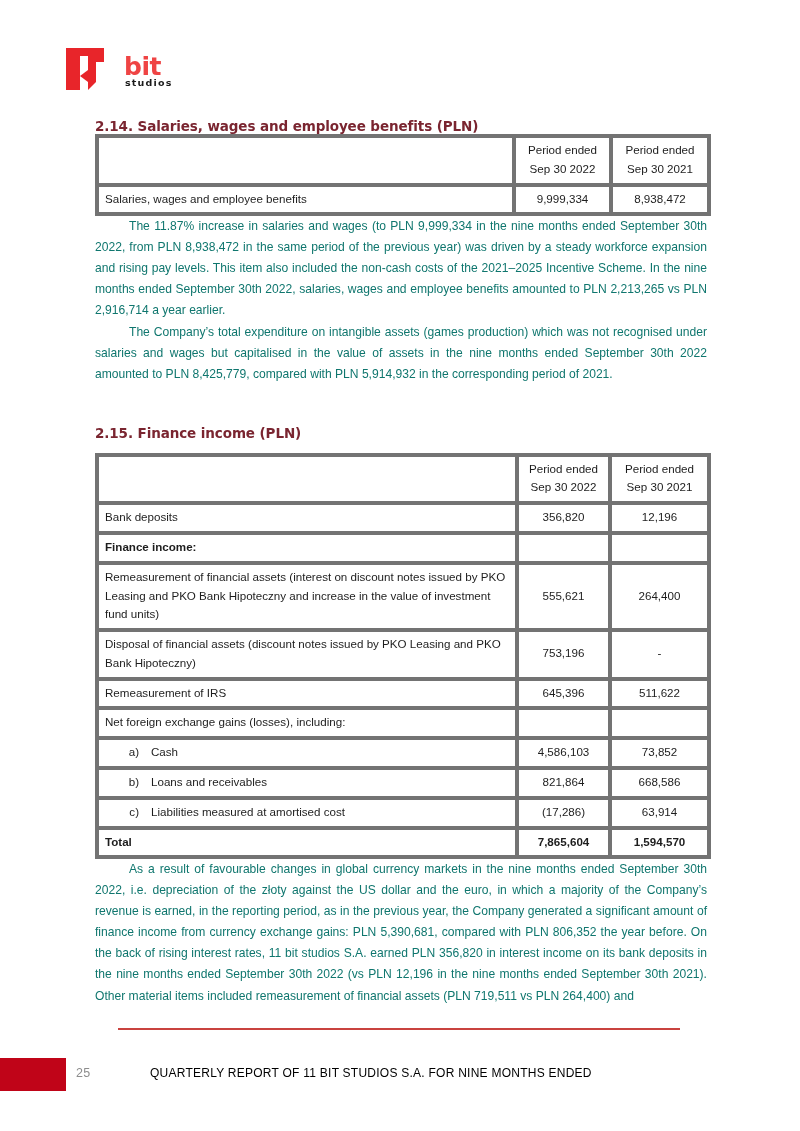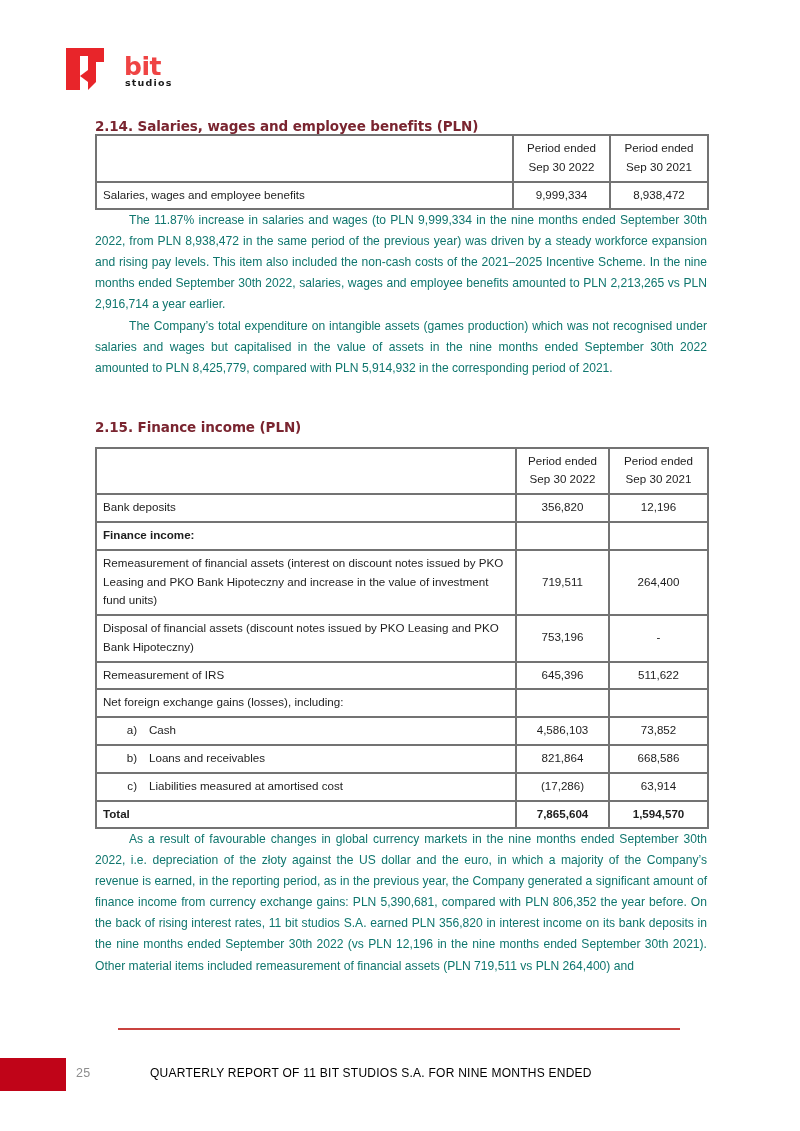--- a/index.html
+++ b/index.html
@@ -75,21 +75,21 @@
   .heading-2-wrap { margin-top: 40px; margin-bottom: 12px; }
 
   
   table.fin {
     border-collapse: collapse;
     width: 612px;
     table-layout: fixed;
     font-size: 11.6px;
   }
   table.fin td {
-    border: 2px solid #737373;
+    border: 4px solid #737373;
     padding: 3px 6px 4px 6px;
     vertical-align: middle;
     line-height: 1.62;
     color: #1d1d1d;
   }
   td.num {
     text-align: center;
     padding-right: 8px;
     white-space: nowrap;
   }
@@ -240,21 +240,21 @@
         <td class="num">356,820</td>
         <td class="num">12,196</td>
       </tr>
       <tr class="bold-row">
         <td class="label">Finance income:</td>
         <td class="num"></td>
         <td class="num"></td>
       </tr>
       <tr>
         <td class="label">Remeasurement of financial assets (interest on discount notes issued by PKO Leasing and PKO Bank Hipoteczny and increase in the value of investment fund units)</td>
-        <td class="num">719,511</td>
+        <td class="num">555,621</td>
         <td class="num">264,400</td>
       </tr>
       <tr>
         <td class="label">Disposal of financial assets (discount notes issued by PKO Leasing and PKO Bank Hipoteczny)</td>
         <td class="num">753,196</td>
         <td class="num">-</td>
       </tr>
       <tr>
         <td class="label">Remeasurement of IRS</td>
         <td class="num">645,396</td>

